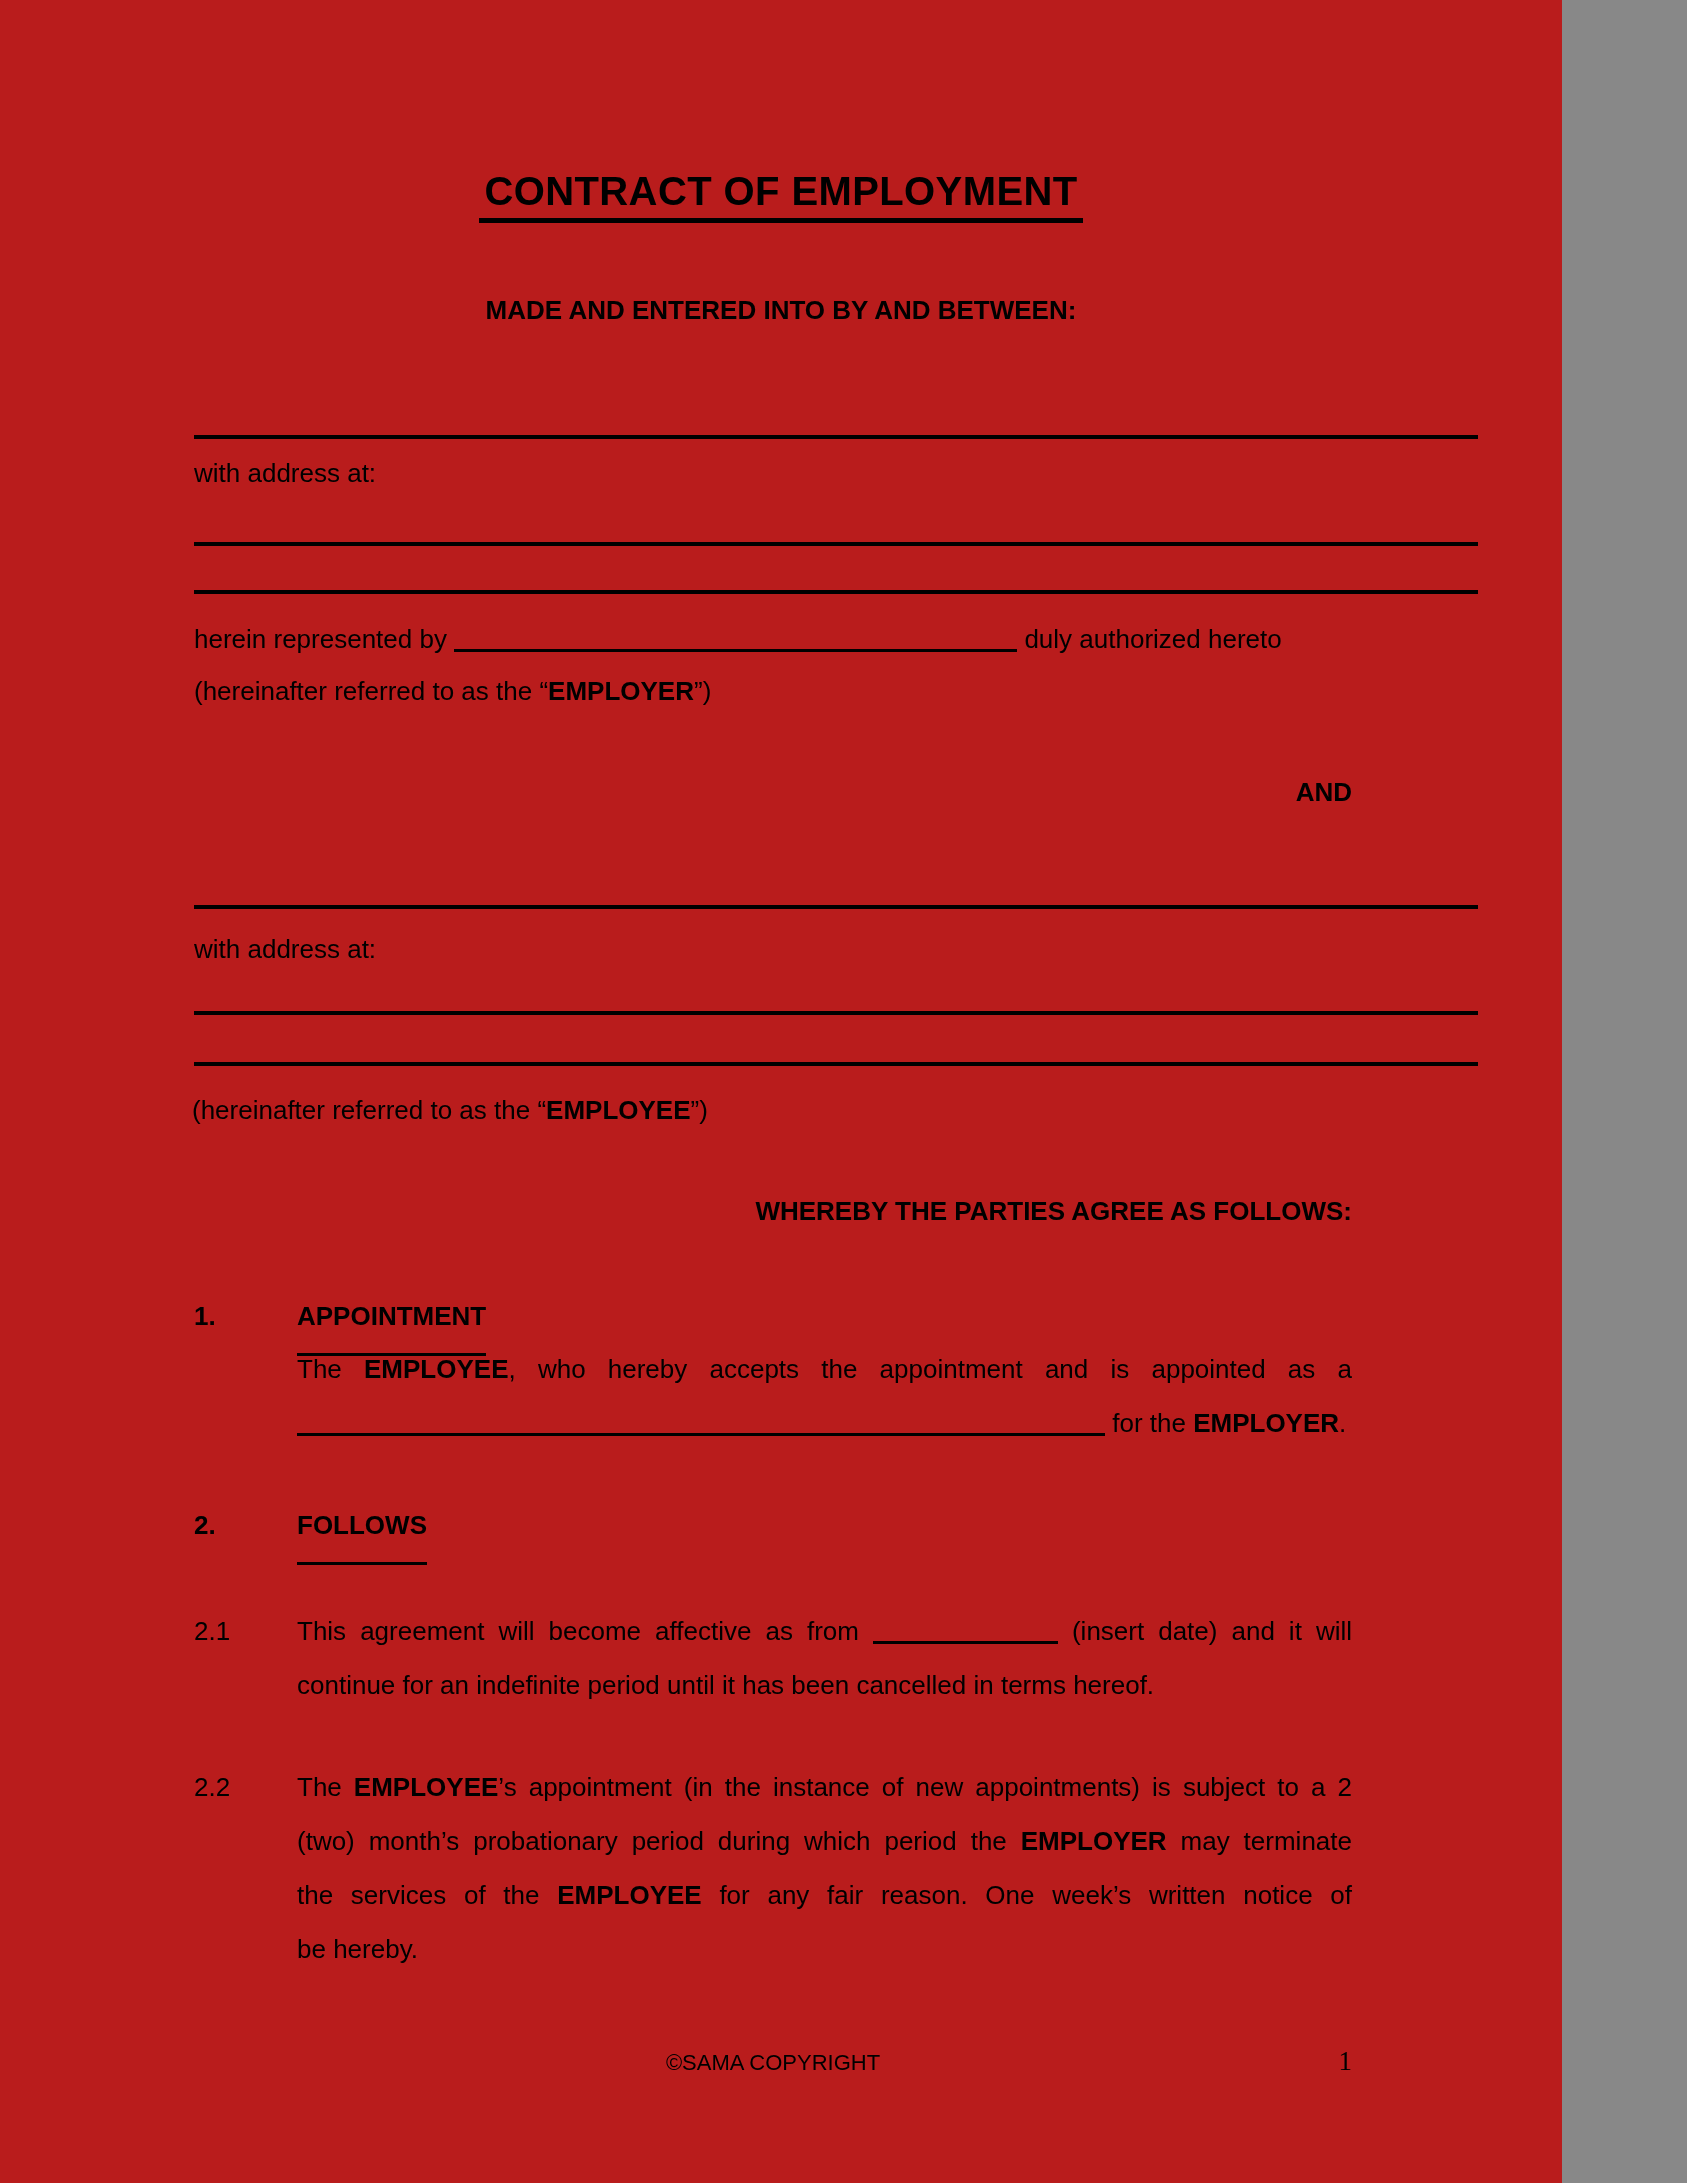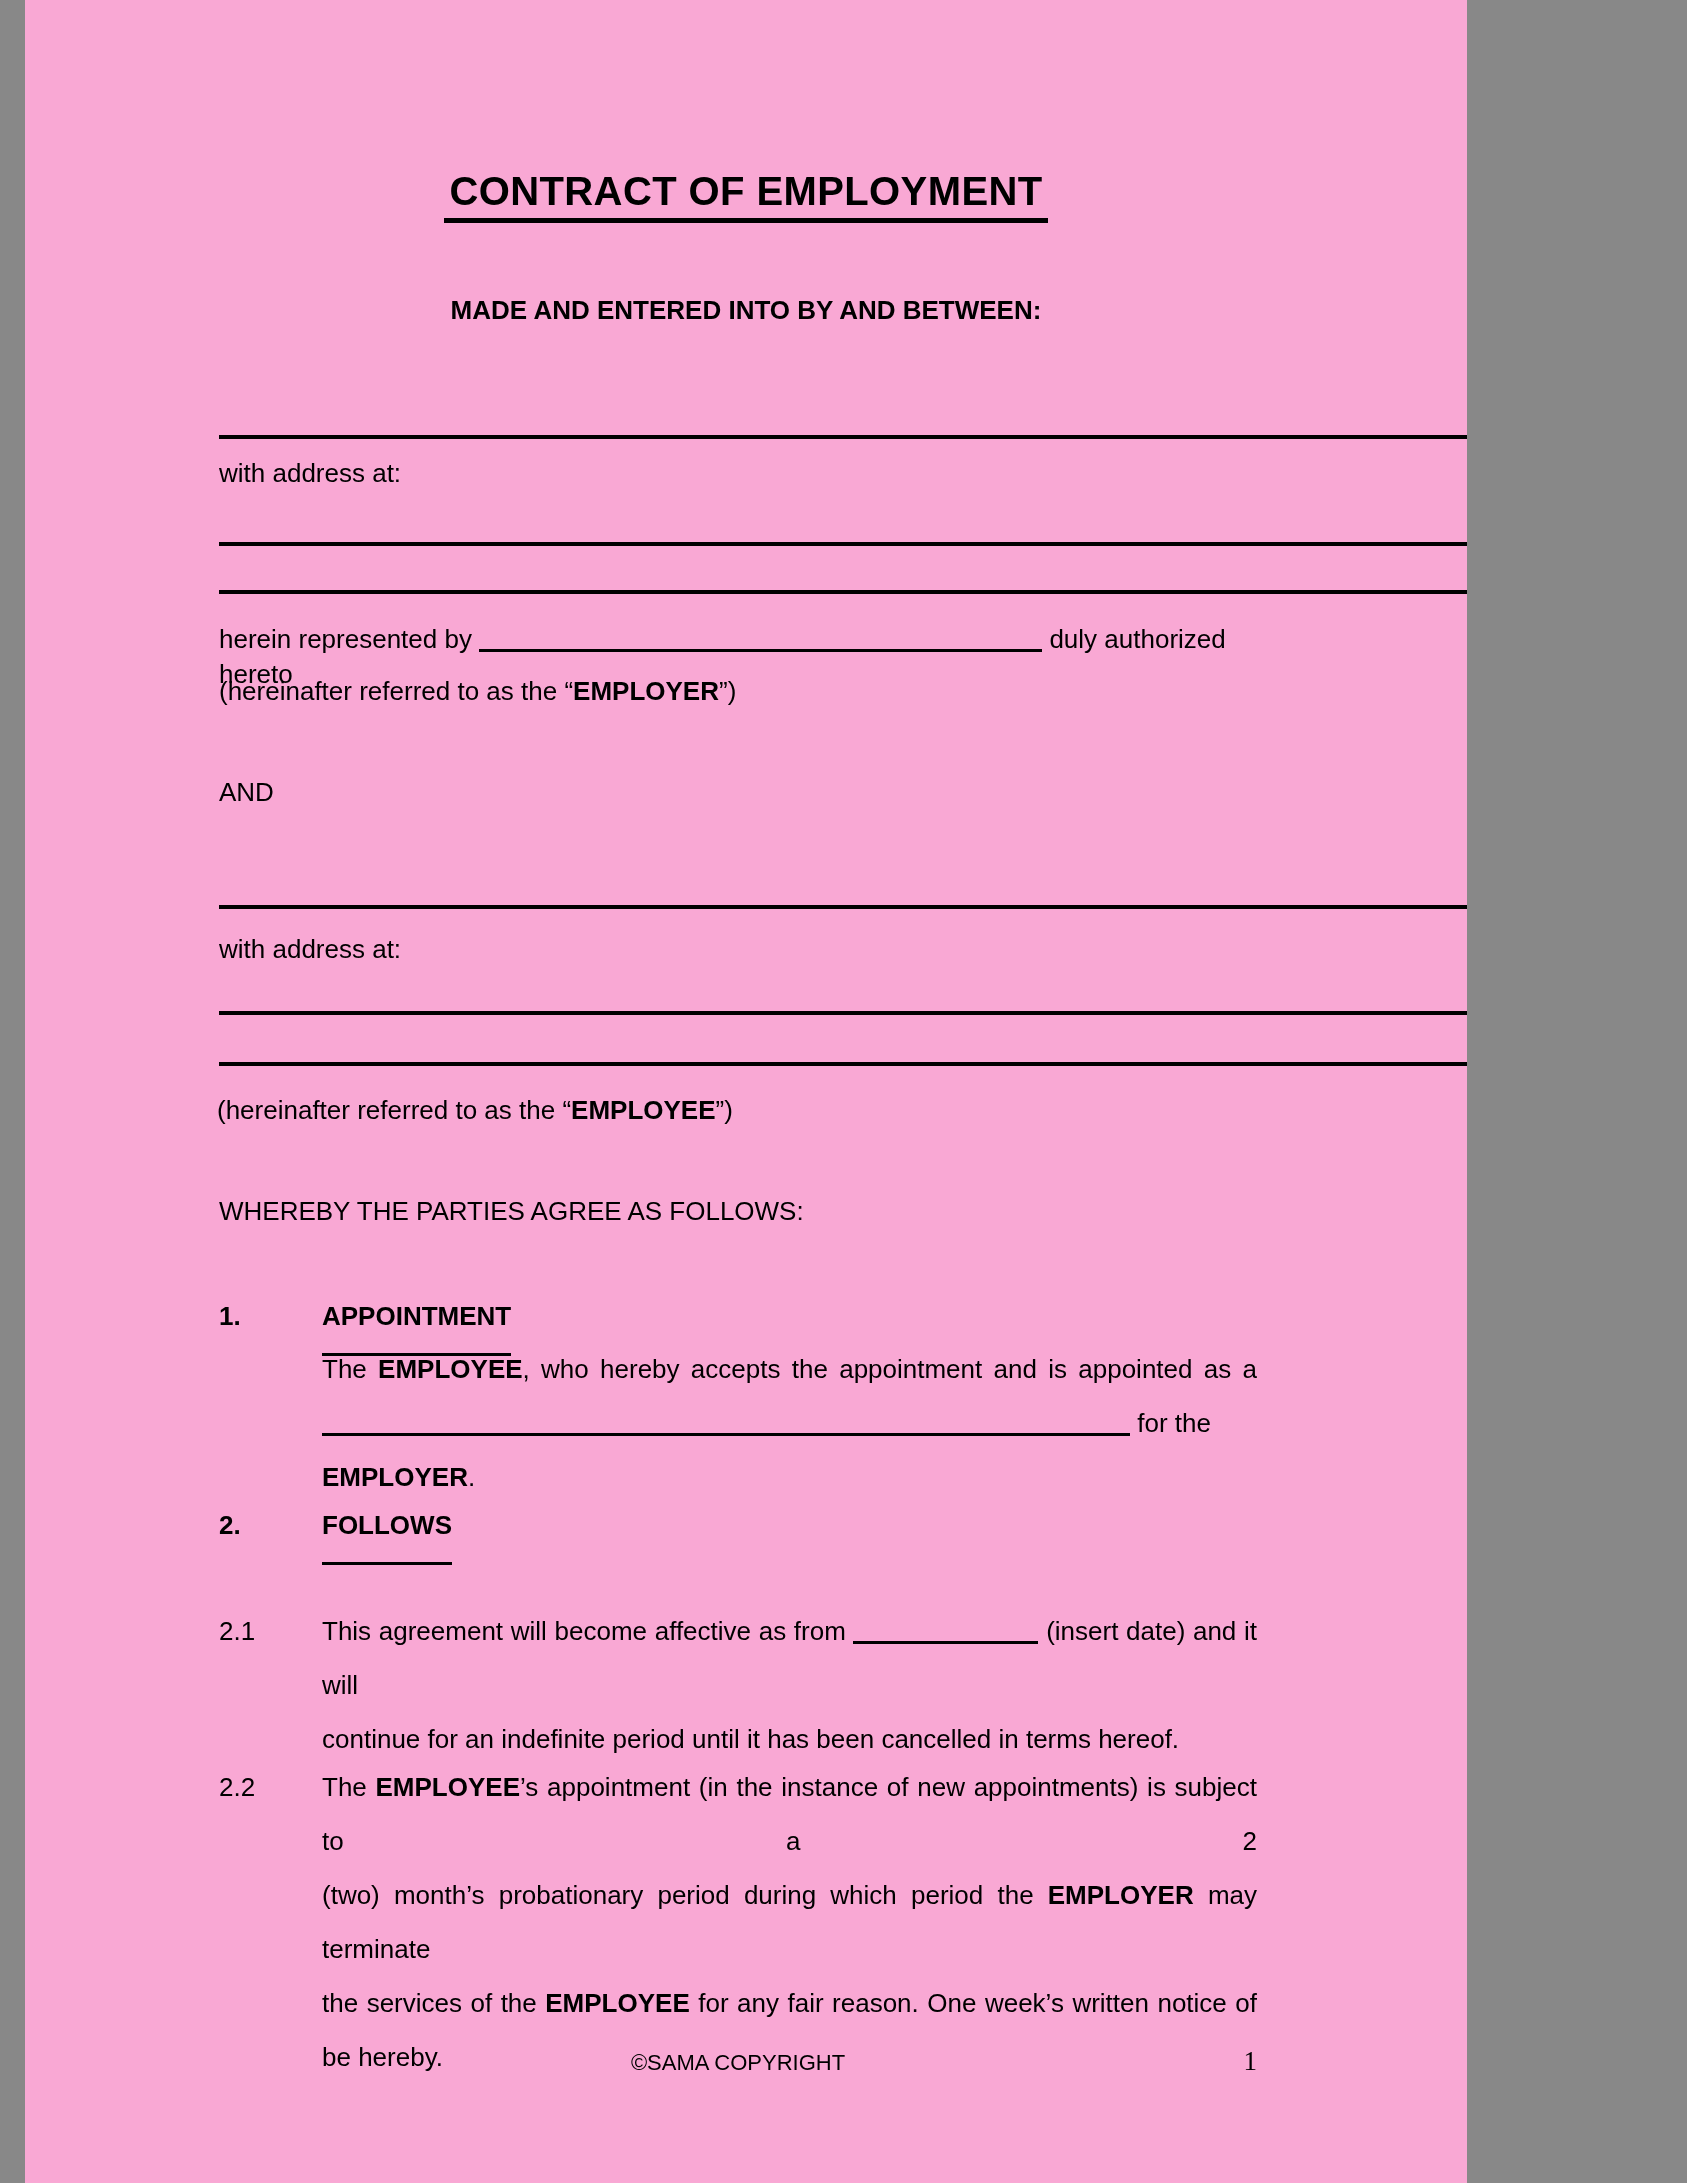--- a/index.html
+++ b/index.html
@@ -1,38 +1,37 @@
 <!DOCTYPE html>
 <html style="font-size:14px"><head>
 <meta charset="utf-8">
 <style>
   html, body { margin:0; padding:0; background:#888; }
   .page {
     position: relative;
-    width: 1442px;
+    width: 1562px;
     height: 2184px;
-    background: #f9a8d4;
+    background: #b91c1c;
     font-family: "Liberation Sans", "DejaVu Sans", sans-serif;
     color: #000;
     overflow: hidden;
-    margin-left: 25px;
   }
   .abs { position: absolute; }
   .center { left:0; right:0; text-align:center; }
   .content { left:194px; right:210px; }
 
   .title {
     font-size: 40px; font-weight: bold; line-height: 45px;
     display:inline-block; border-bottom: 5.2px solid #000; padding: 0 5.2px 4.4px 5.2px;
     letter-spacing: 0.4px;
   }
   .subtitle { font-size: 26px; font-weight: bold; line-height: 35px; }
 
   .body-line { font-size: 26px; line-height: 35px; }
-  .bold { font-weight: normal; }
+  .bold { font-weight: bold; text-align: right; }
 
   .rule { left:194px; width:1284px; height:0; border-top: 4.4px solid #000; }
 
   .blank {
     display: inline-block;
     border-bottom: 3.5px solid #000;
     height: 23px;
     vertical-align: -3.5px;
   }
 

